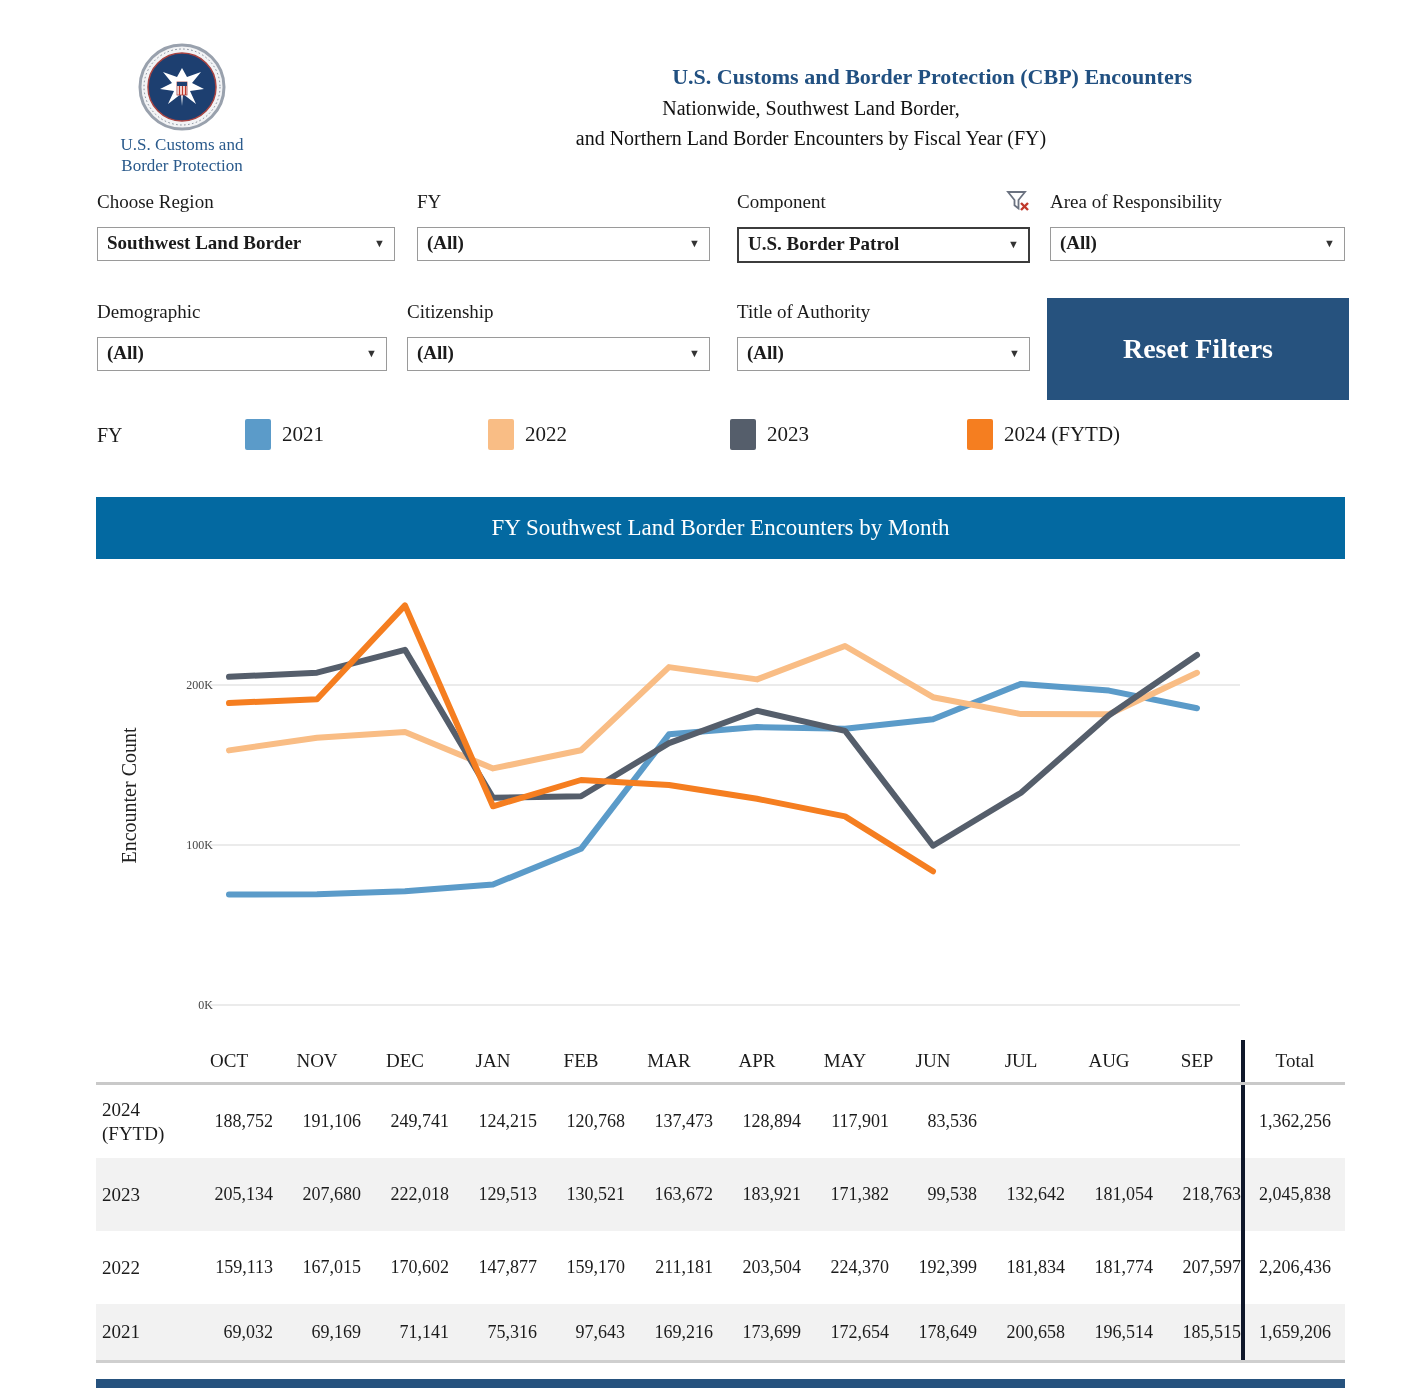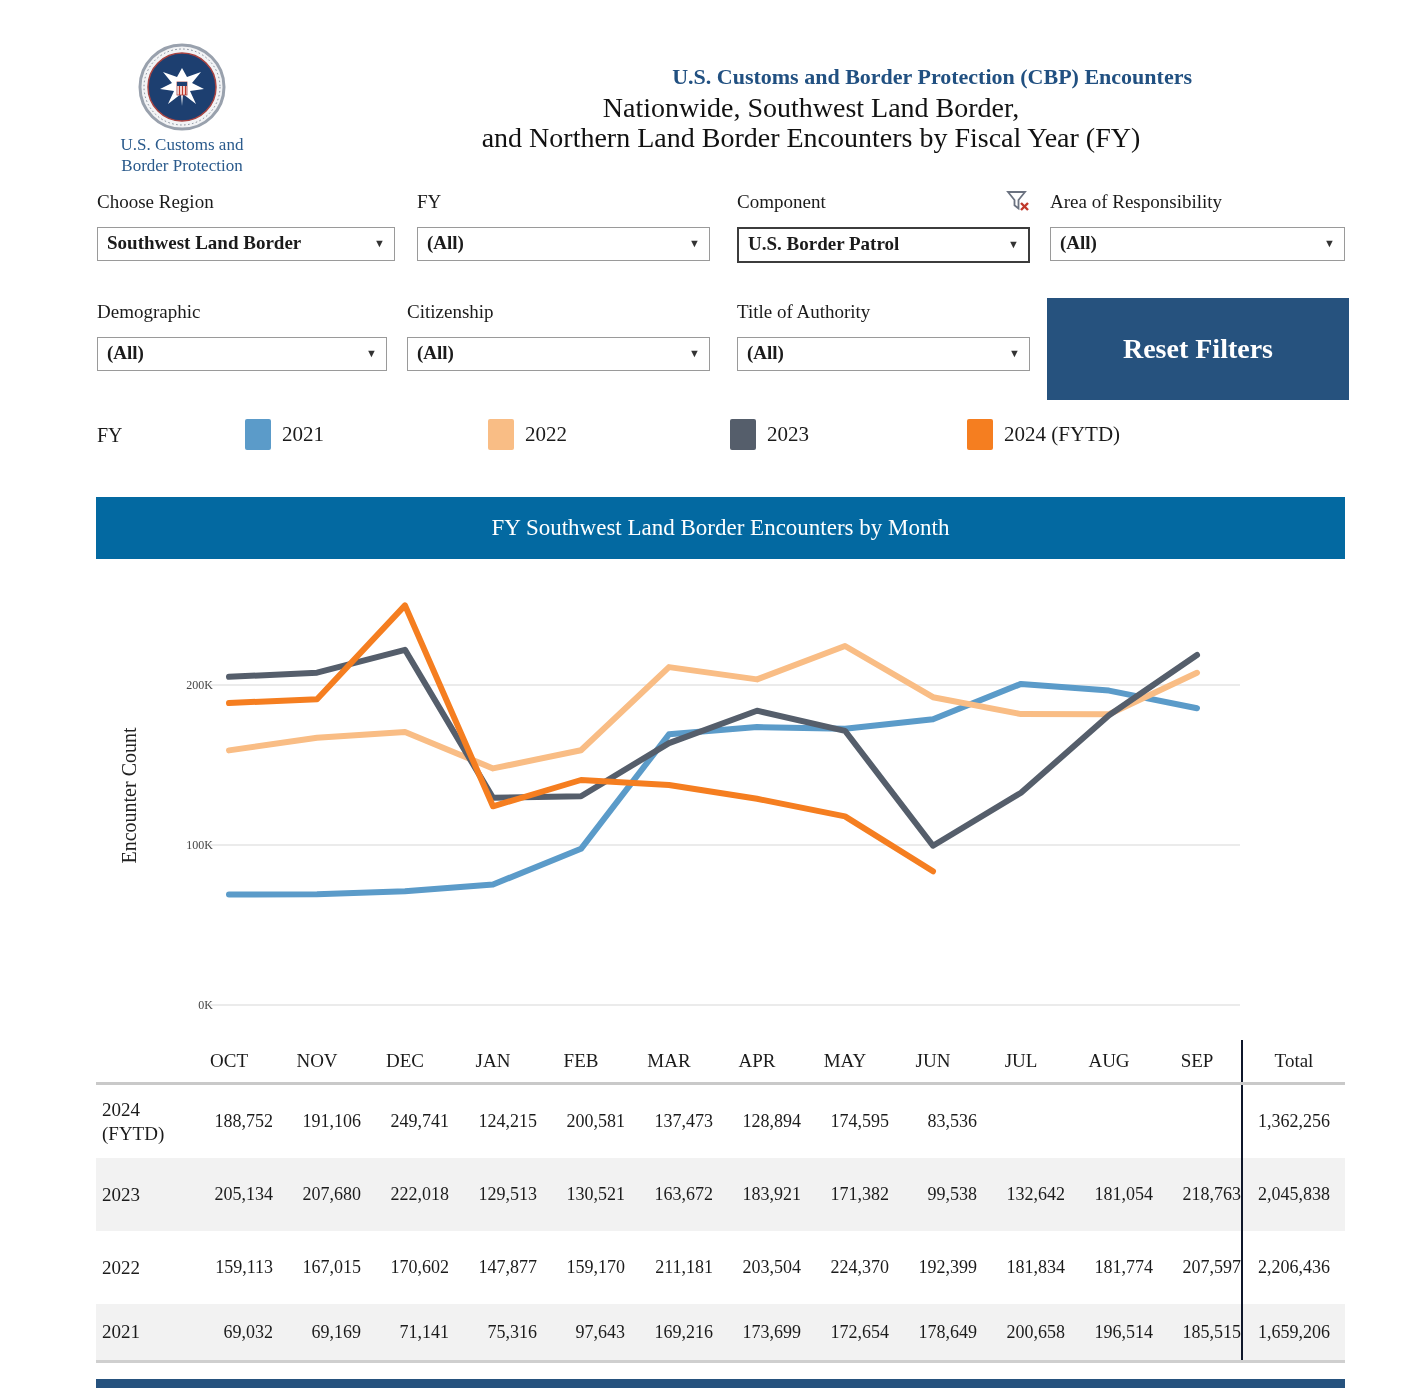--- a/index.html
+++ b/index.html
@@ -4,21 +4,21 @@
 <style>
   html,body{margin:0;padding:0;background:#fff;}
   body{font-family:"Liberation Serif","DejaVu Serif",serif;color:#1b1b1b;}
   .page{position:relative;width:1424px;height:1388px;background:#fff;overflow:hidden;}
 
   
   .logo-block{position:absolute;left:97px;top:42px;width:170px;text-align:center;}
   .logo-caption{color:#2a5a8c;font-size:17px;line-height:21px;margin-top:2px;}
   .title-block{position:absolute;left:430px;top:64px;width:762px;text-align:center;}
   .main-title{margin:0;font-size:22px;font-weight:bold;color:#215081;text-align:right;}
-  .subtitle{font-size:28px;color:#111;line-height:30px;margin-top:3px;}
+  .subtitle{font-size:20px;color:#111;line-height:30px;margin-top:3px;}
 
   
   .filter{position:absolute;}
   .flabel{font-size:19px;color:#1b1b1b;margin-bottom:13px;height:23px;}
   .dd{position:relative;height:32px;background:#fff;border:1.5px solid #9a9a9a;cursor:pointer;}
   .dd.active{border:2px solid #3c3c3c;}
   .ddv{position:absolute;left:9px;top:4px;font-size:19px;white-space:nowrap;font-weight:bold;}
   .dda{position:absolute;right:9px;top:9px;font-size:11px;color:#333;}
   .f0{left:97px;top:191px;width:298px;}
   .f1{left:417px;top:191px;width:293px;}
@@ -51,21 +51,21 @@
 
   
   .enc-table{position:absolute;left:96px;top:1040px;width:1249px;border-bottom:3px solid #cfcfcf;}
   .trow{display:grid;grid-template-columns:89px repeat(12,88px) 104px;align-items:center;height:73px;}
   .trow.thead{height:42px;border-bottom:3px solid #c9c9c9;}
   .trow.alt{background:#f2f2f2;}
   .trow:last-child{height:56px;}
   .tcell{text-align:right;font-size:18px;}
   .hcell{text-align:center;font-size:19px;}
   .rlabel{text-align:left;padding-left:6px;font-size:19px;line-height:24px;}
-  .tc{border-left:2px solid #0f172a;height:100%;display:flex;align-items:center;justify-content:center;}
+  .tc{border-left:4px solid #0f172a;height:100%;display:flex;align-items:center;justify-content:center;}
 
   .bottom-bar{position:absolute;left:96px;top:1379px;width:1249px;height:9px;background:#26527E;}
 </style>
 </head>
 <body>
 
 <div class="page">
 
   <div class="logo-block">
     <svg width="90" height="90" viewBox="0 0 90 90" style="display:block;margin:0 auto;">
@@ -207,24 +207,24 @@
         <div class="hcell">AUG</div>
         <div class="hcell">SEP</div>
         <div class="hcell tc">Total</div>
       </div>
       <div class="trow">
         <div class="rlabel">2024 (FYTD)</div>
         <div class="tcell">188,752</div>
         <div class="tcell">191,106</div>
         <div class="tcell">249,741</div>
         <div class="tcell">124,215</div>
-        <div class="tcell">200,581</div>
+        <div class="tcell">120,768</div>
         <div class="tcell">137,473</div>
         <div class="tcell">128,894</div>
-        <div class="tcell">174,595</div>
+        <div class="tcell">117,901</div>
         <div class="tcell">83,536</div>
         <div class="tcell"></div>
         <div class="tcell"></div>
         <div class="tcell"></div>
         <div class="tcell tc">1,362,256</div>
       </div>
       <div class="trow alt">
         <div class="rlabel">2023</div>
         <div class="tcell">205,134</div>
         <div class="tcell">207,680</div>

